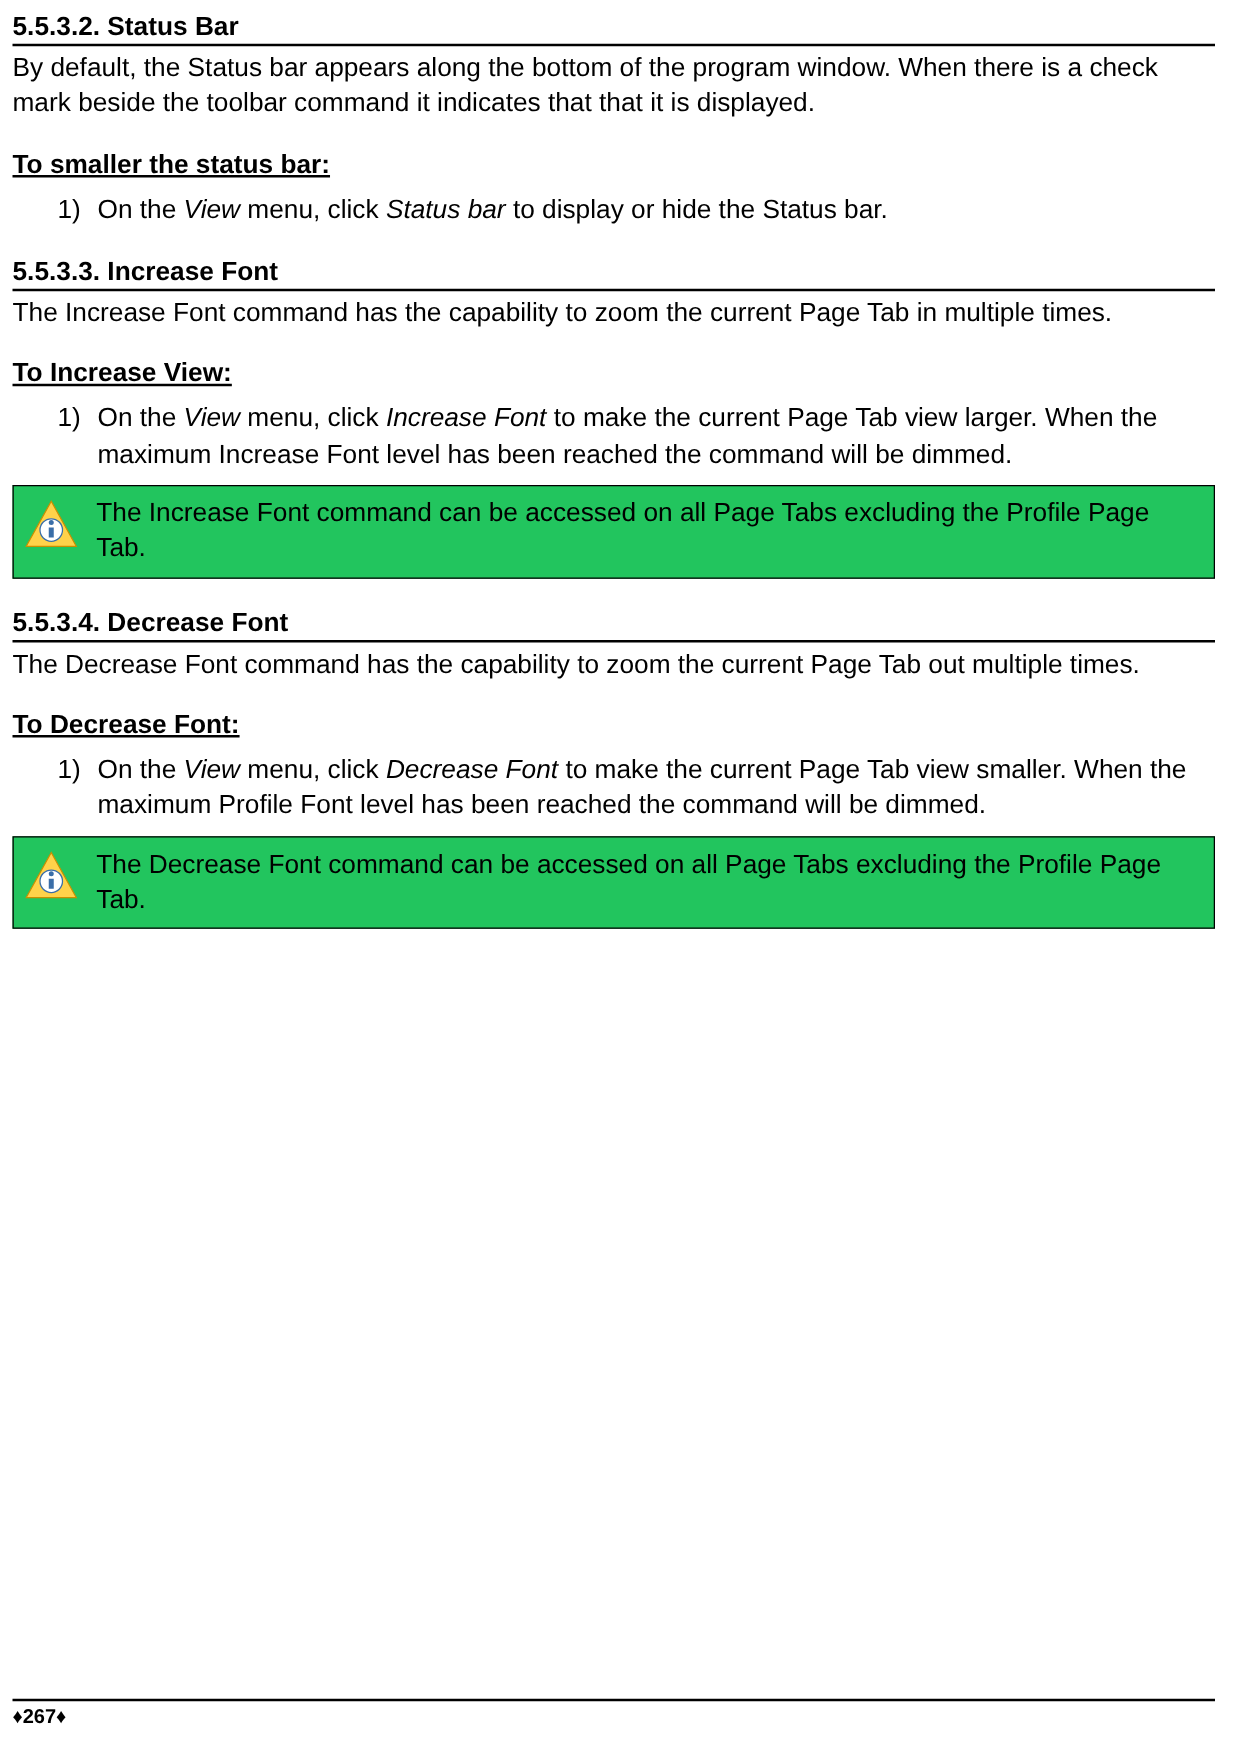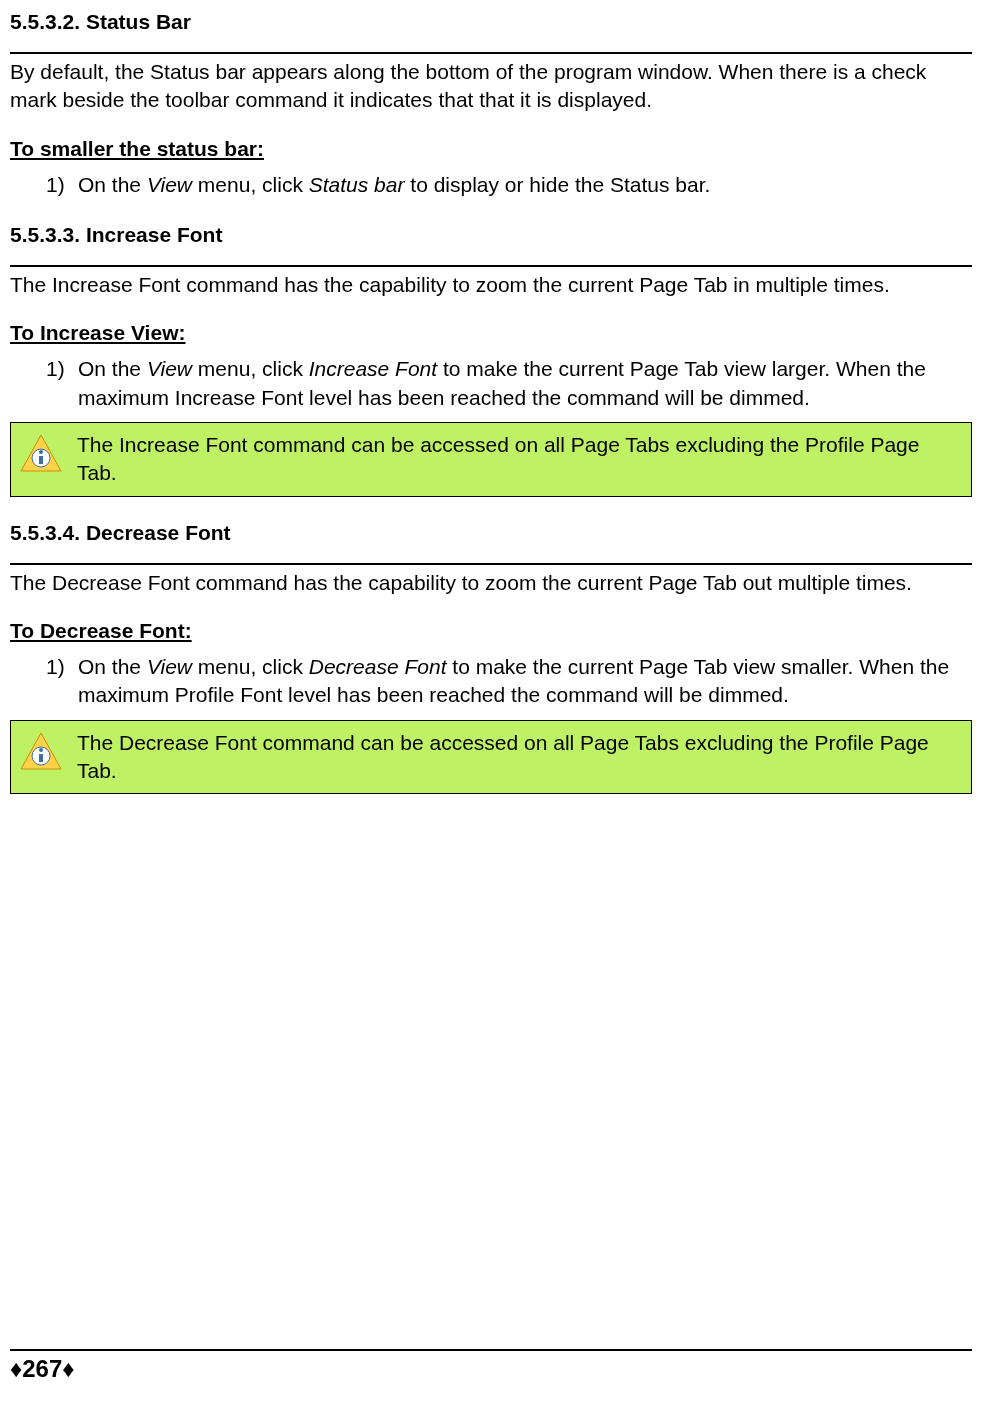--- a/index.html
+++ b/index.html
@@ -10,21 +10,21 @@
     background: #fff;
     color: #000;
     width: 982px;
     height: 1397px;
     position: relative;
     box-sizing: border-box;
   }
   .section-heading {
     font-weight: bold;
     border-bottom: 2px solid #000;
-    padding-bottom: 18px;
+    padding-bottom: 1px;
     margin-top: 0;
     margin-bottom: 2px;
   }
   .section-heading.sp {
     margin-top: 24px;
   }
   .body-text {
     margin: 4px 0 22px 0;
     line-height: 1.35;
   }
@@ -42,21 +42,21 @@
   .list-num {
     width: 32px;
     flex-shrink: 0;
   }
   .list-content {
     flex: 1;
   }
   .bi { font-weight: normal; font-style: italic; }
   .note-box {
     border: 1px solid #000;
-    background: #bef264;
+    background: #22c55e;
     display: flex;
     align-items: flex-start;
     padding: 8px 8px;
     margin: 6px 0 4px 0;
     line-height: 1.35;
   }
   .note-icon {
     width: 44px;
     height: 44px;
     flex-shrink: 0;
@@ -71,21 +71,21 @@
     right: 10px;
   }
   .footer-line {
     border-top: 2px solid #000;
     margin-bottom: 4px;
   }
   .footer-row {
     display: flex;
     justify-content: space-between;
     font-weight: bold;
-    font-size: 24px;
+    font-size: 16px;
   }
   .footer-right .it { font-style: italic; }
 </style>
 </head>
 <body>
 
 <div class="section-heading">5.5.3.2. Status Bar</div>
 <div class="body-text">By default, the Status bar appears along the bottom of the program window. When there is a check mark beside the toolbar command it indicates that that it is displayed.</div>
 <div class="sub-heading">To smaller the status bar:</div>
 <div class="list-item">

